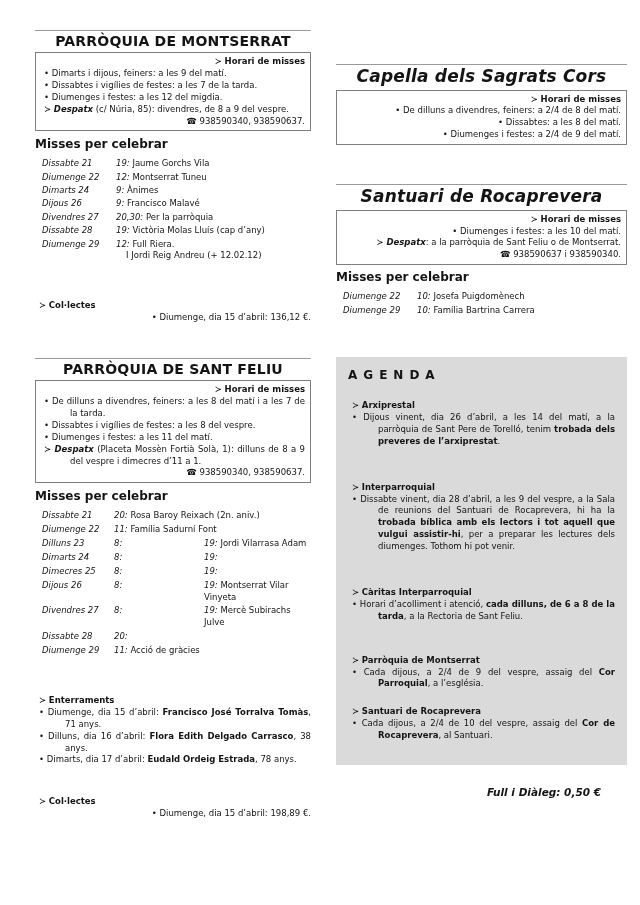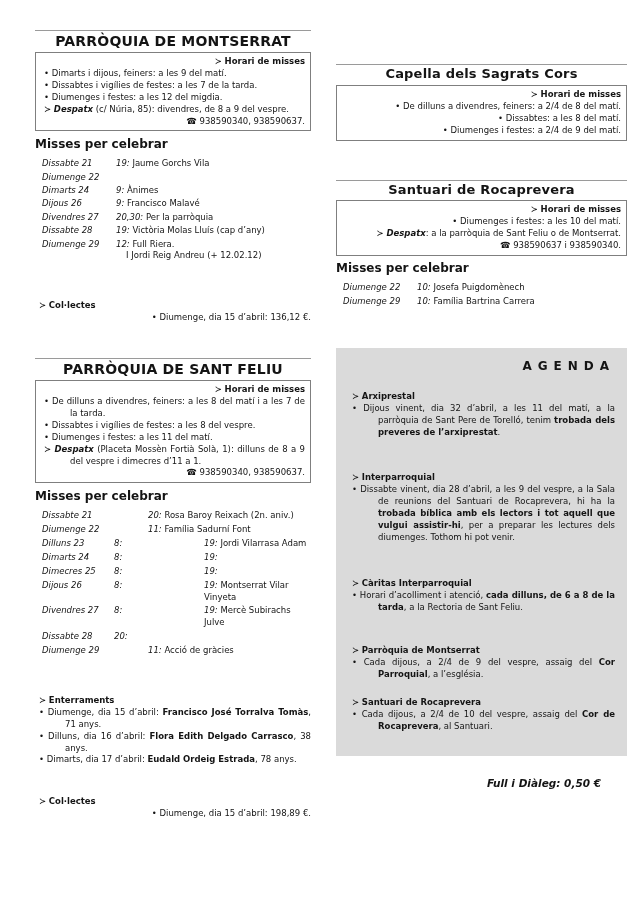--- a/index.html
+++ b/index.html
@@ -8,45 +8,45 @@
     position:relative; width:640px; height:853px; background:#fff;
     font-family:"DejaVu Sans", sans-serif; color:#141414;
     font-size:8.5px; line-height:1.4; overflow:hidden;
   }
   .col { position:absolute; top:0; }
   .col-left  { left:35px;  width:276px; }
   .col-right { left:336px; width:291px; }
 
   .rule { border-top:1px solid #9a9a9a; height:0; }
   .sec-title { font-weight:bold; font-size:14px; line-height:1.15; text-align:center; margin-top:2px; letter-spacing:0.2px; }
-  .sec-title.sm { font-size:13px; }
+  .sec-title.sm { font-size:17px;font-style:italic; }
 
   .box { border:1px solid #7f7f7f; padding:3px 5px 3px 4px; margin-top:3px; background:#fff; }
 
   .li { padding-left:30px; text-indent:-26px; text-align:justify; }
   .li.nj { text-align:right; }
   .mark { display:inline; }
 
   .b { font-weight:bold; }
   .i { font-style:italic; }
 
   .misses-title { font-weight:bold; font-size:12px; text-align:left; margin:5px 0 5px; }
 
   .mrow { display:grid; grid-template-columns:74px 1fr; margin:0 0 1.5px 7px; }
   .srow { display:grid; grid-template-columns:72px 90px 1fr; margin:0 0 2px 7px; }
   .rrow { display:grid; grid-template-columns:74px 1fr; margin:0 0 2.5px 7px; }
   .mday, .mtime { font-style:italic; }
-  .span2 { grid-column:2 / 4;margin-left:34px; }
+  .span2 { grid-column:2 / 4; }
   .mline2 { padding-left:10px; }
 
   .gap-collectes { margin-top:38px; }
   .heading-line { padding-left:30px; text-indent:-26px; }
 
   .agenda { background:#dadada; padding:10px 12px 12px; margin-top:40px; min-height:408px; }
-  .agenda-title { text-align:right; font-weight:bold; font-size:12px; letter-spacing:6px; }
+  .agenda-title { text-align:left; font-weight:bold; font-size:12px; letter-spacing:6px; }
   .agenda-sec .li { text-align:justify; }
 
   .footer { text-align:right; font-weight:bold; font-style:italic; font-size:10.5px; margin-top:20px; padding-right:26px; } 
 </style>
 </head>
 <body>
 
 <div class="page">
 
   <div class="col col-left">
@@ -83,20 +83,21 @@
 
     <div class="misses-title">Misses per celebrar</div>
 
     <div>
       <div class="mrow">
         <span class="mday">Dissabte 21</span>
         <span><span class="mtime">19:</span> <span>Jaume Gorchs Vila</span></span>
       </div>
       <div class="mrow">
         <span class="mday">Diumenge 22</span>
+        <span><span class="mtime">12:</span> <span>Montserrat Tuneu</span></span>
       </div>
       <div class="mrow">
         <span class="mday">Dimarts 24</span>
         <span><span class="mtime">9:</span> <span>Ànimes</span></span>
       </div>
       <div class="mrow">
         <span class="mday">Dijous 26</span>
         <span><span class="mtime">9:</span> <span>Francisco Malavé</span></span>
       </div>
       <div class="mrow">
@@ -292,21 +293,21 @@
     <div class="agenda">
       <div class="agenda-title">AGENDA</div>
 
       <div class="agenda-sec" style="margin-top:16px">
         <div class="heading-line">
           <span class="mark">≻</span>
           <span class="b">Arxiprestal</span>
         </div>
         <div class="li">
           <span class="mark">•</span>
-          <span><span>Dijous vinent, dia 32 d’abril, a les 11 del matí, a la parròquia de Sant Pere de Torelló, tenim </span><span class="b">trobada dels preveres de l’arxiprestat</span><span>.</span></span>
+          <span><span>Dijous vinent, dia 26 d’abril, a les 14 del matí, a la parròquia de Sant Pere de Torelló, tenim </span><span class="b">trobada dels preveres de l’arxiprestat</span><span>.</span></span>
         </div>
       </div>
 
       <div class="agenda-sec" style="margin-top:34px">
         <div class="heading-line">
           <span class="mark">≻</span>
           <span class="b">Interparroquial</span>
         </div>
         <div class="li">
           <span class="mark">•</span>

